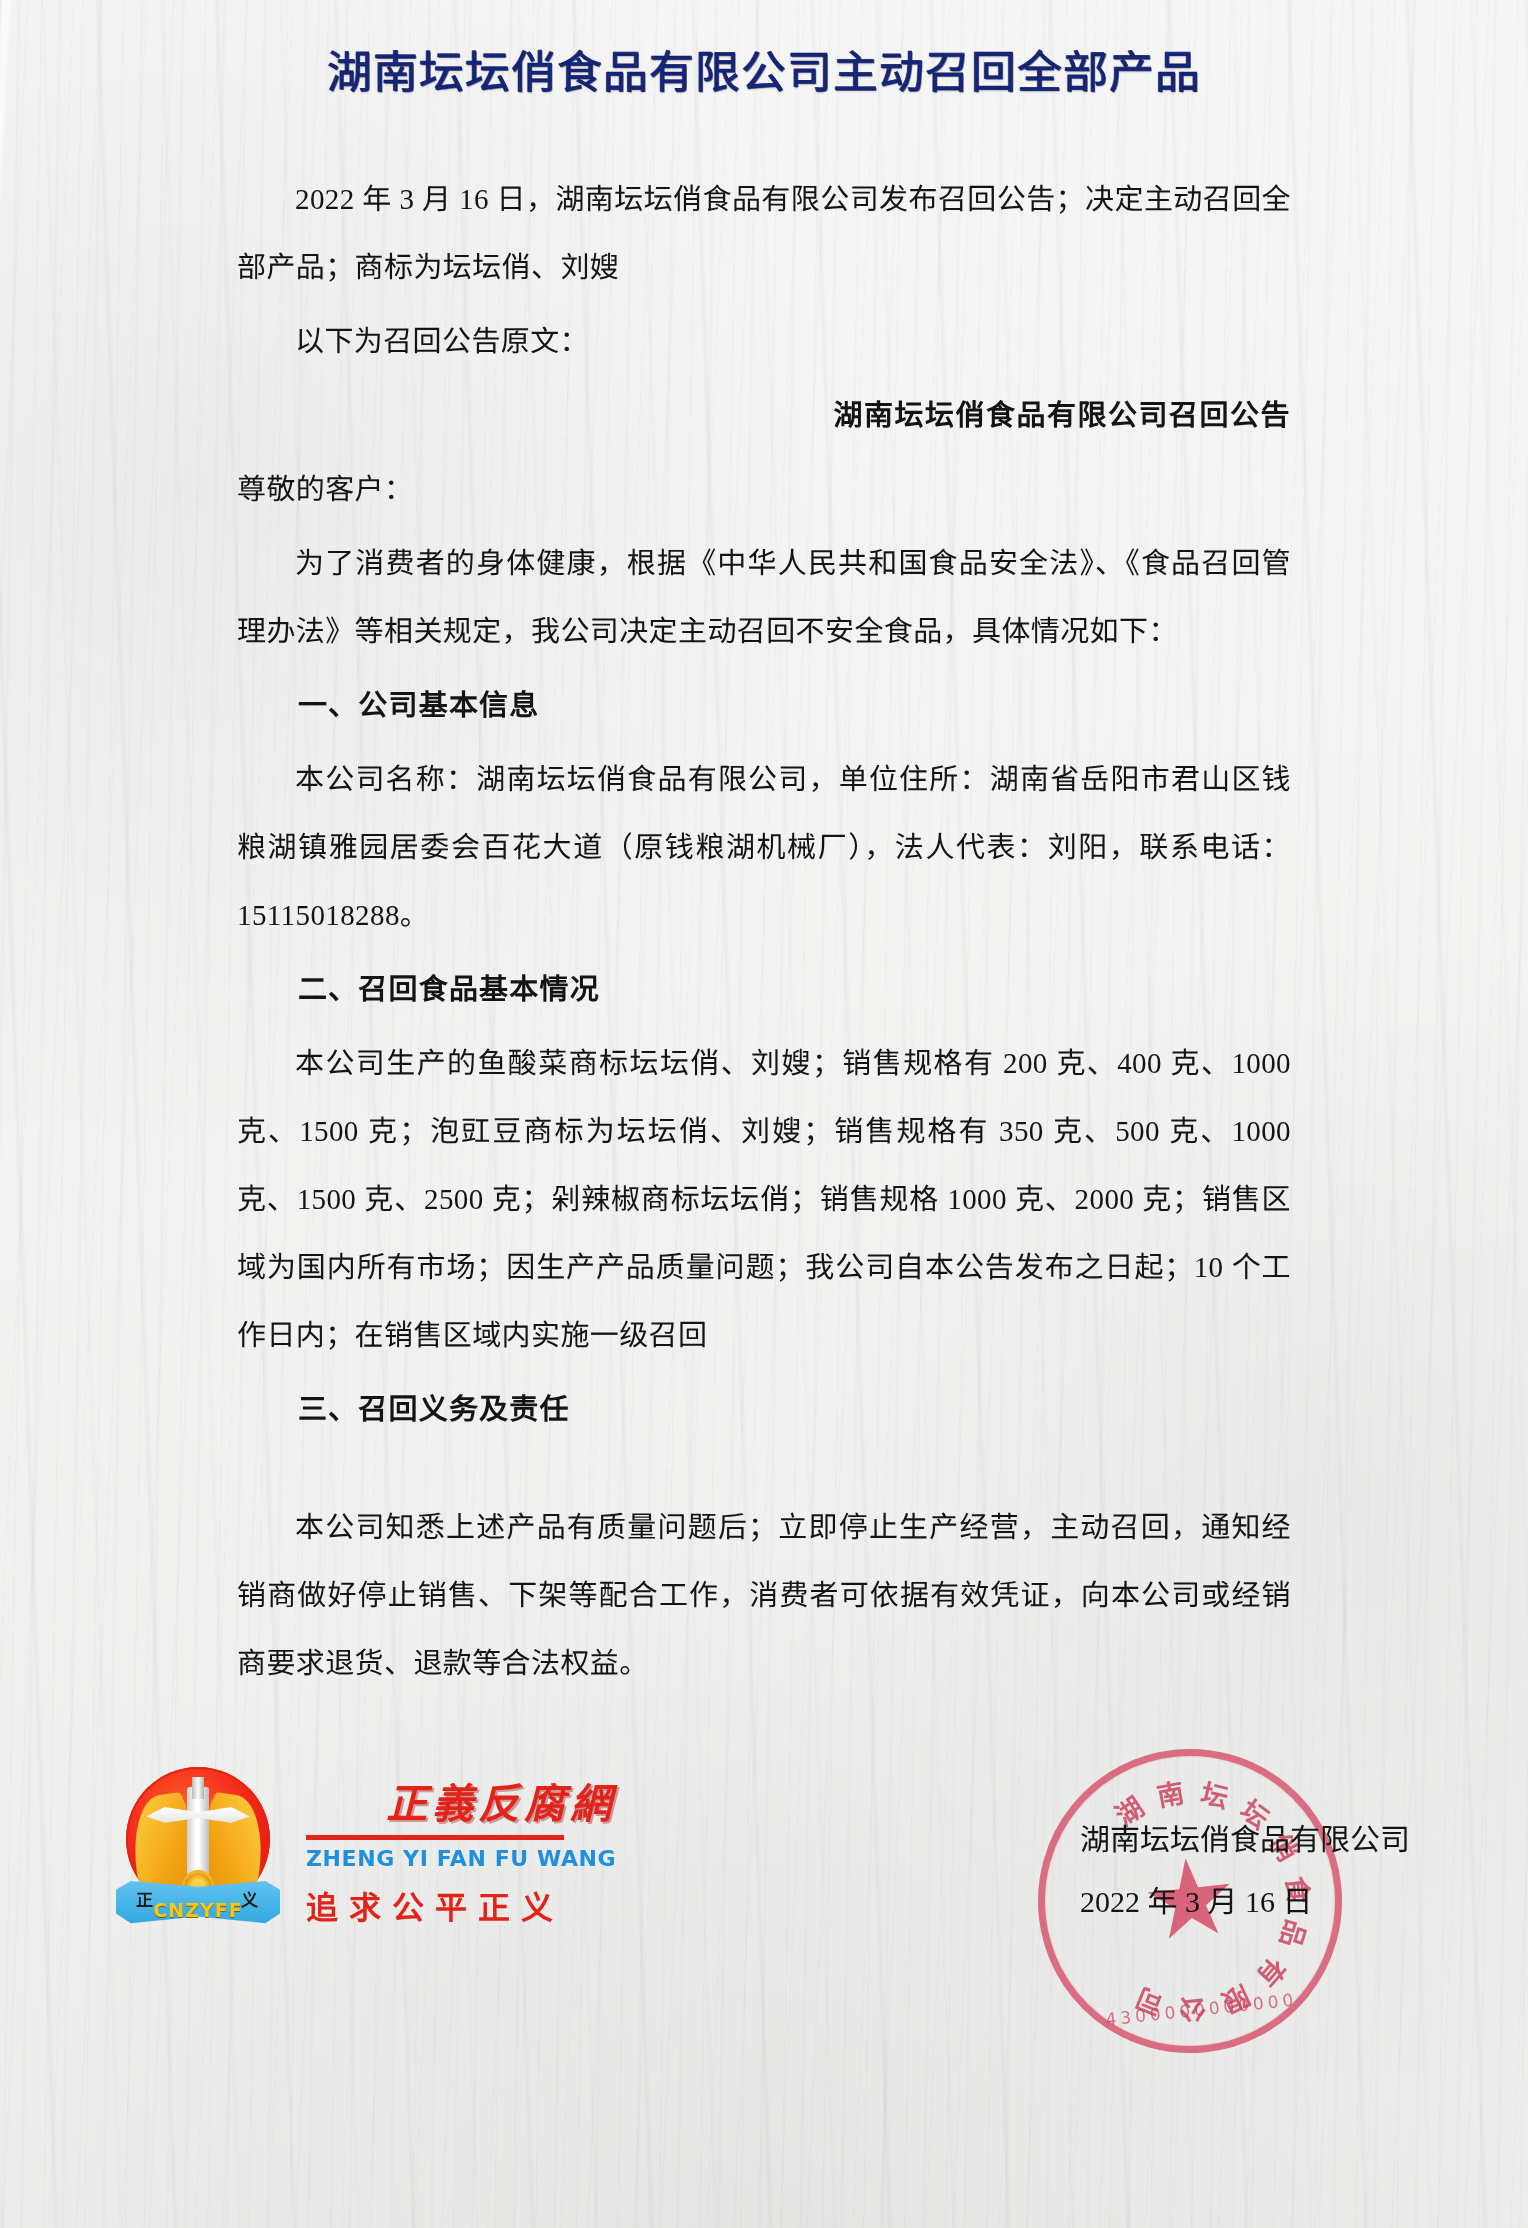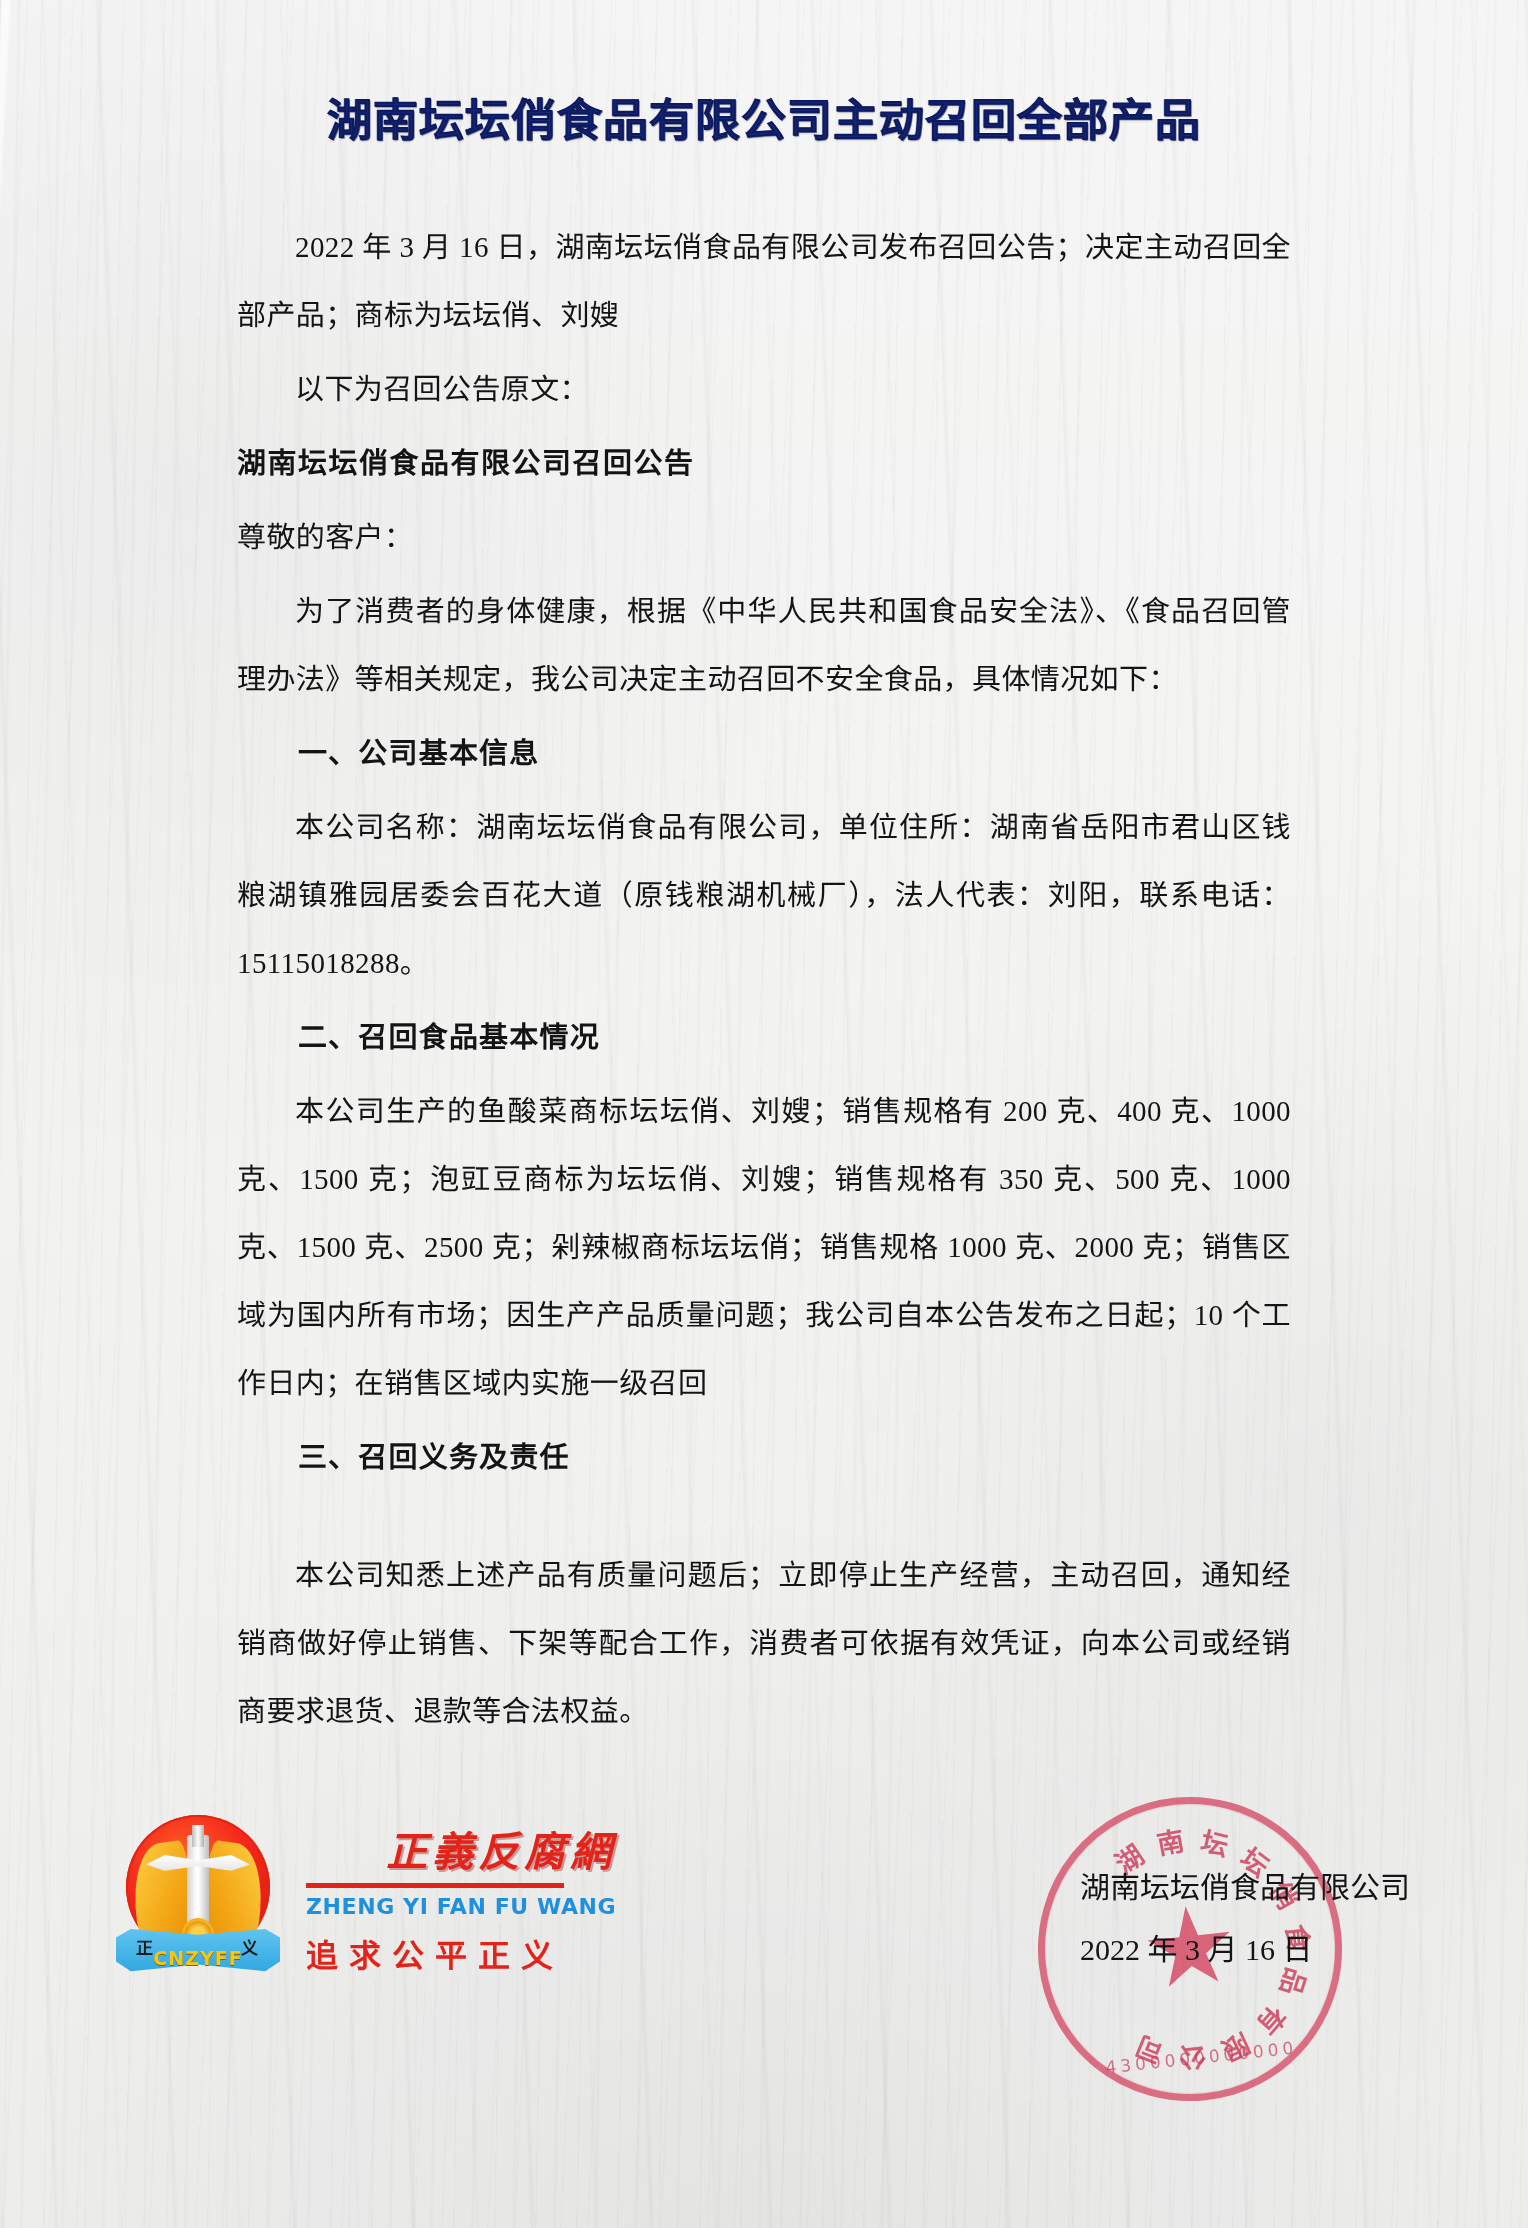--- a/index.html
+++ b/index.html
@@ -44,26 +44,26 @@
     opacity:.85;
     mix-blend-mode:multiply;
   }
 
   .sheet{position:relative;z-index:2;}
 
   
   .title{
     text-align:center;
     font-family:"DejaVu Sans","Liberation Sans",sans-serif;
-    font-weight:bold;
+    font-weight:normal;
     font-size:45px;
     letter-spacing:1px;
     color:#15257a;
     margin:0;
-    padding-top:84px;
+    padding-top:36px;
     text-shadow:1px 1px 0 rgba(10,20,80,.55), -1px 0 0 rgba(20,30,90,.35), 0 2px 2px rgba(0,0,0,.12);
     -webkit-text-stroke:.6px #0d1a5e;
     white-space:nowrap;
   }
 
   
   .body{
     margin:0 auto;
     width:1054px;
     padding-top:64px;
@@ -71,21 +71,21 @@
     font-size:29px;
     line-height:68px;
     text-align:justify;
     text-justify:inter-ideograph;
     letter-spacing:.4px;
   }
   .body p{margin:0 0 6px 0;}
   .p-indent{text-indent:2em;}
   .no-indent{text-indent:0;}
   .center-head{
-    text-align:left;
+    text-align:right;
     font-weight:bold;
     text-indent:0;
     letter-spacing:1.5px;
     margin:14px 0 18px 0;
   }
   .sect{
     text-indent:2.1em;
     font-weight:600;
     letter-spacing:1.2px;
   }

